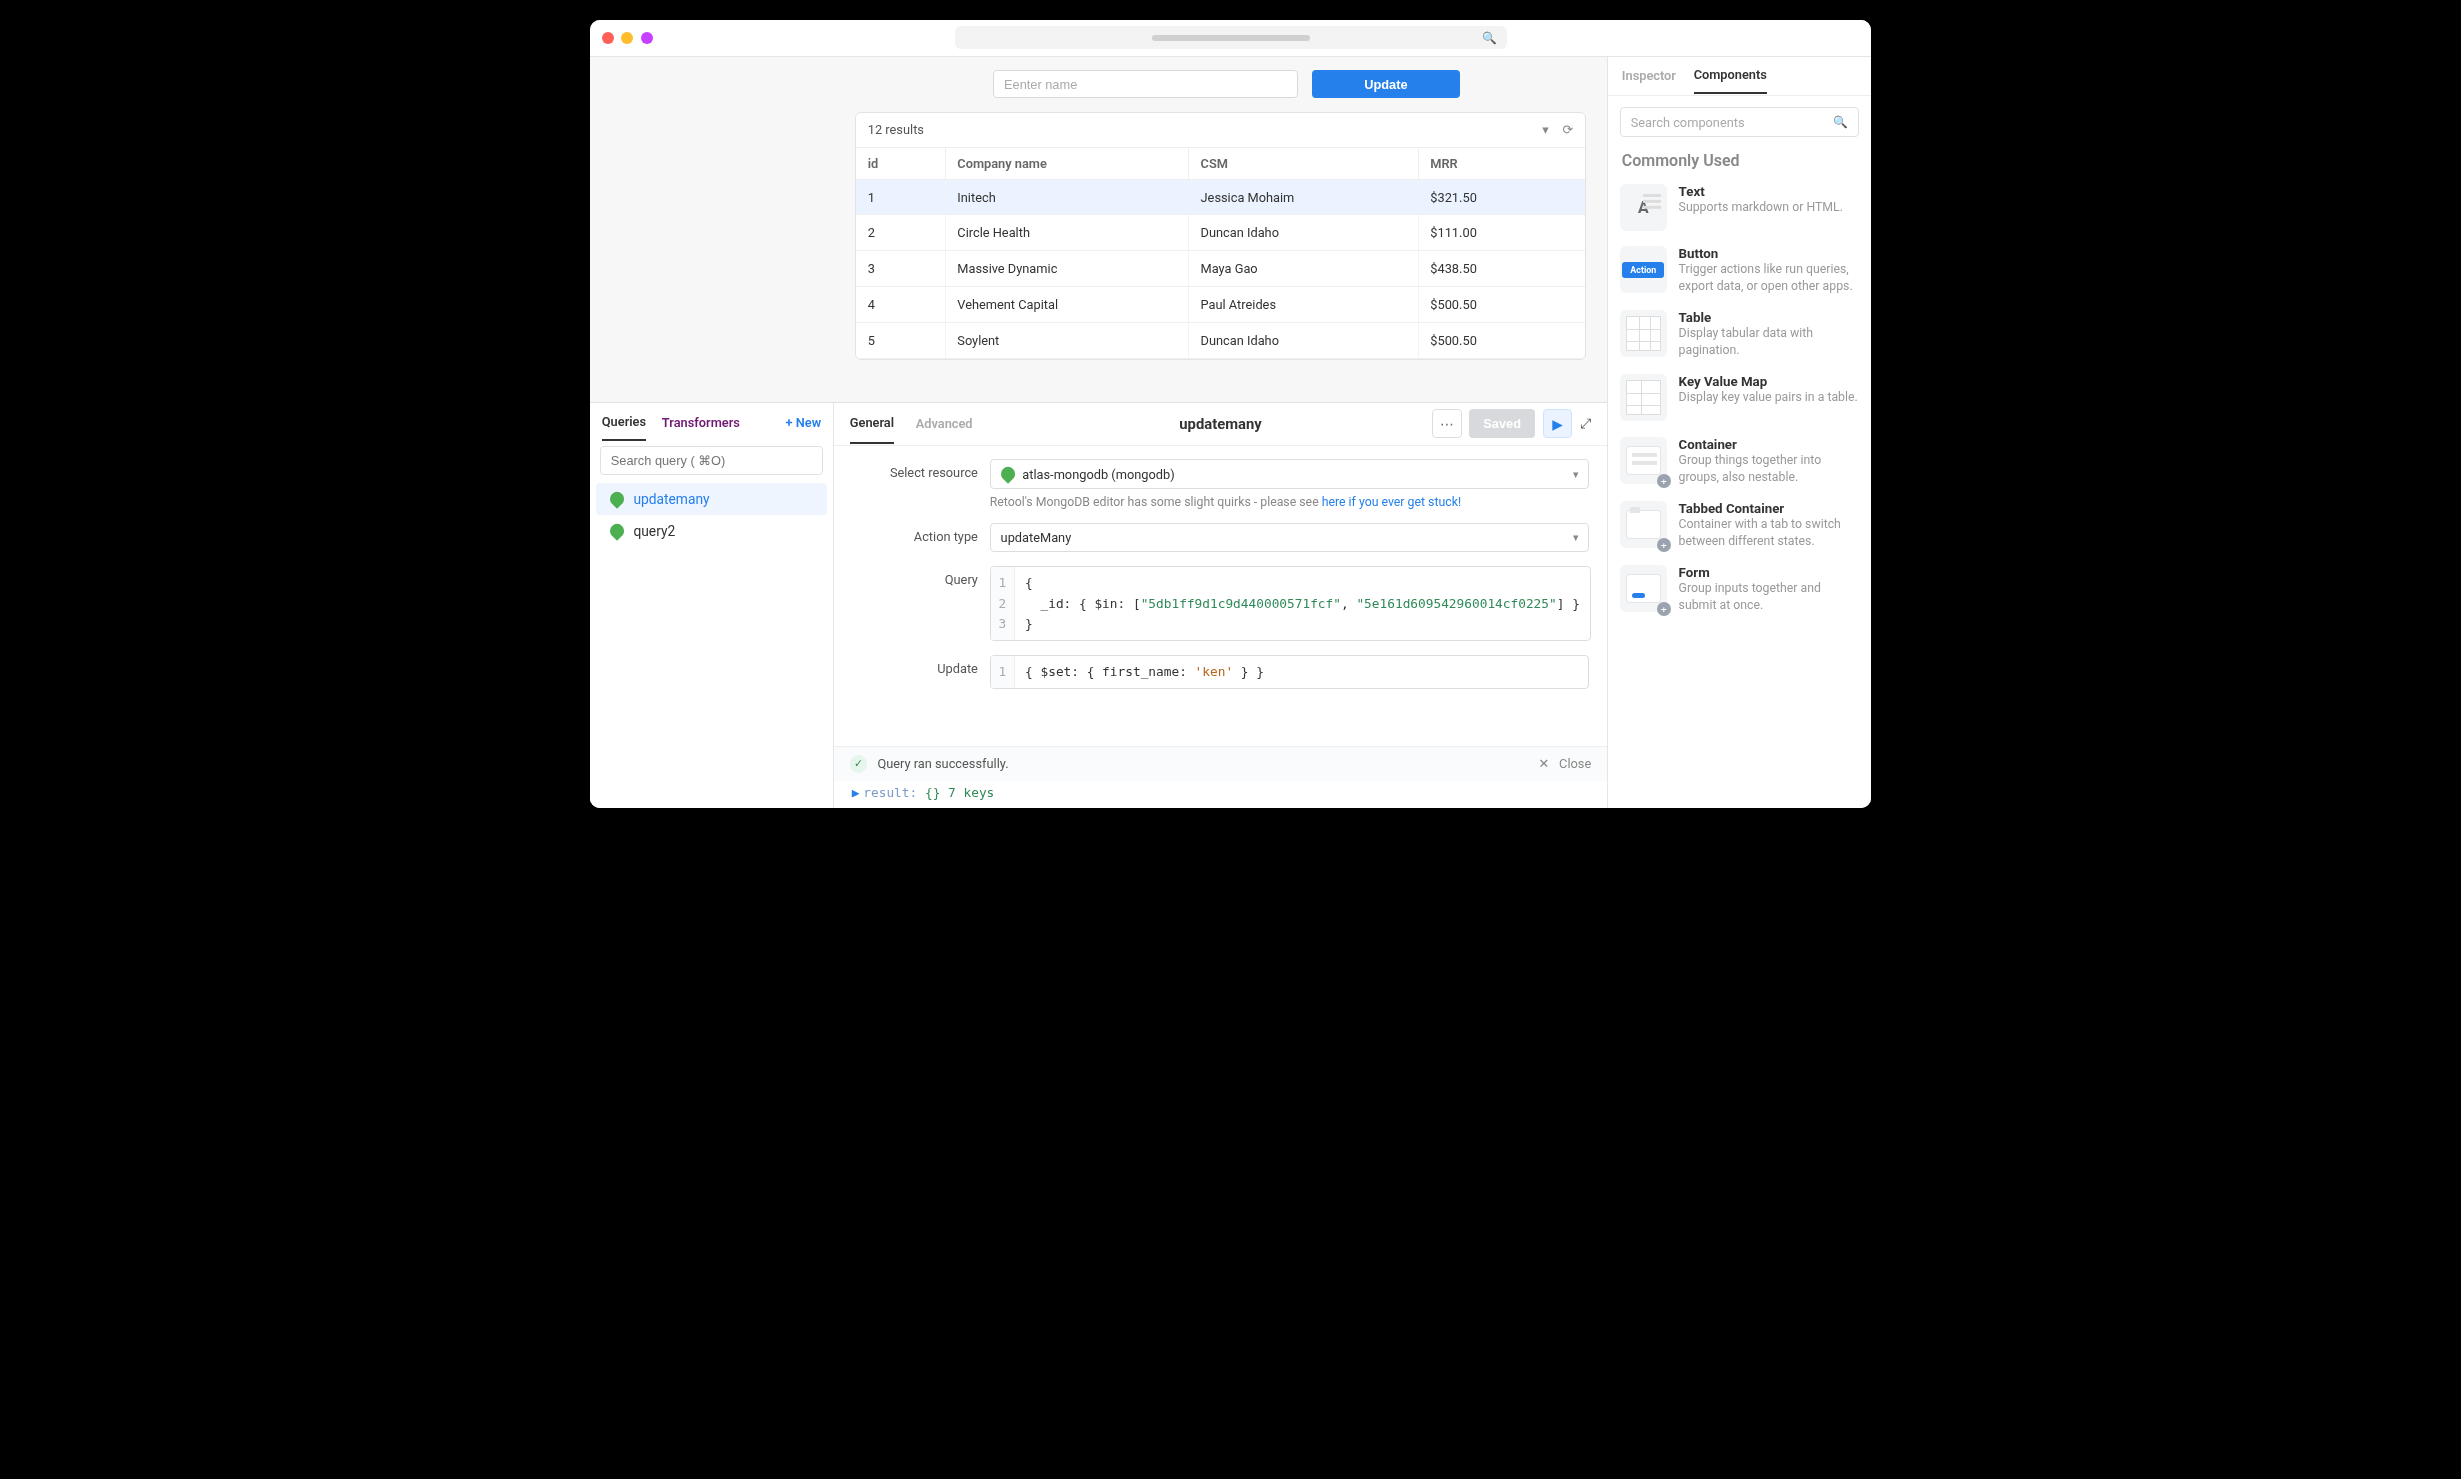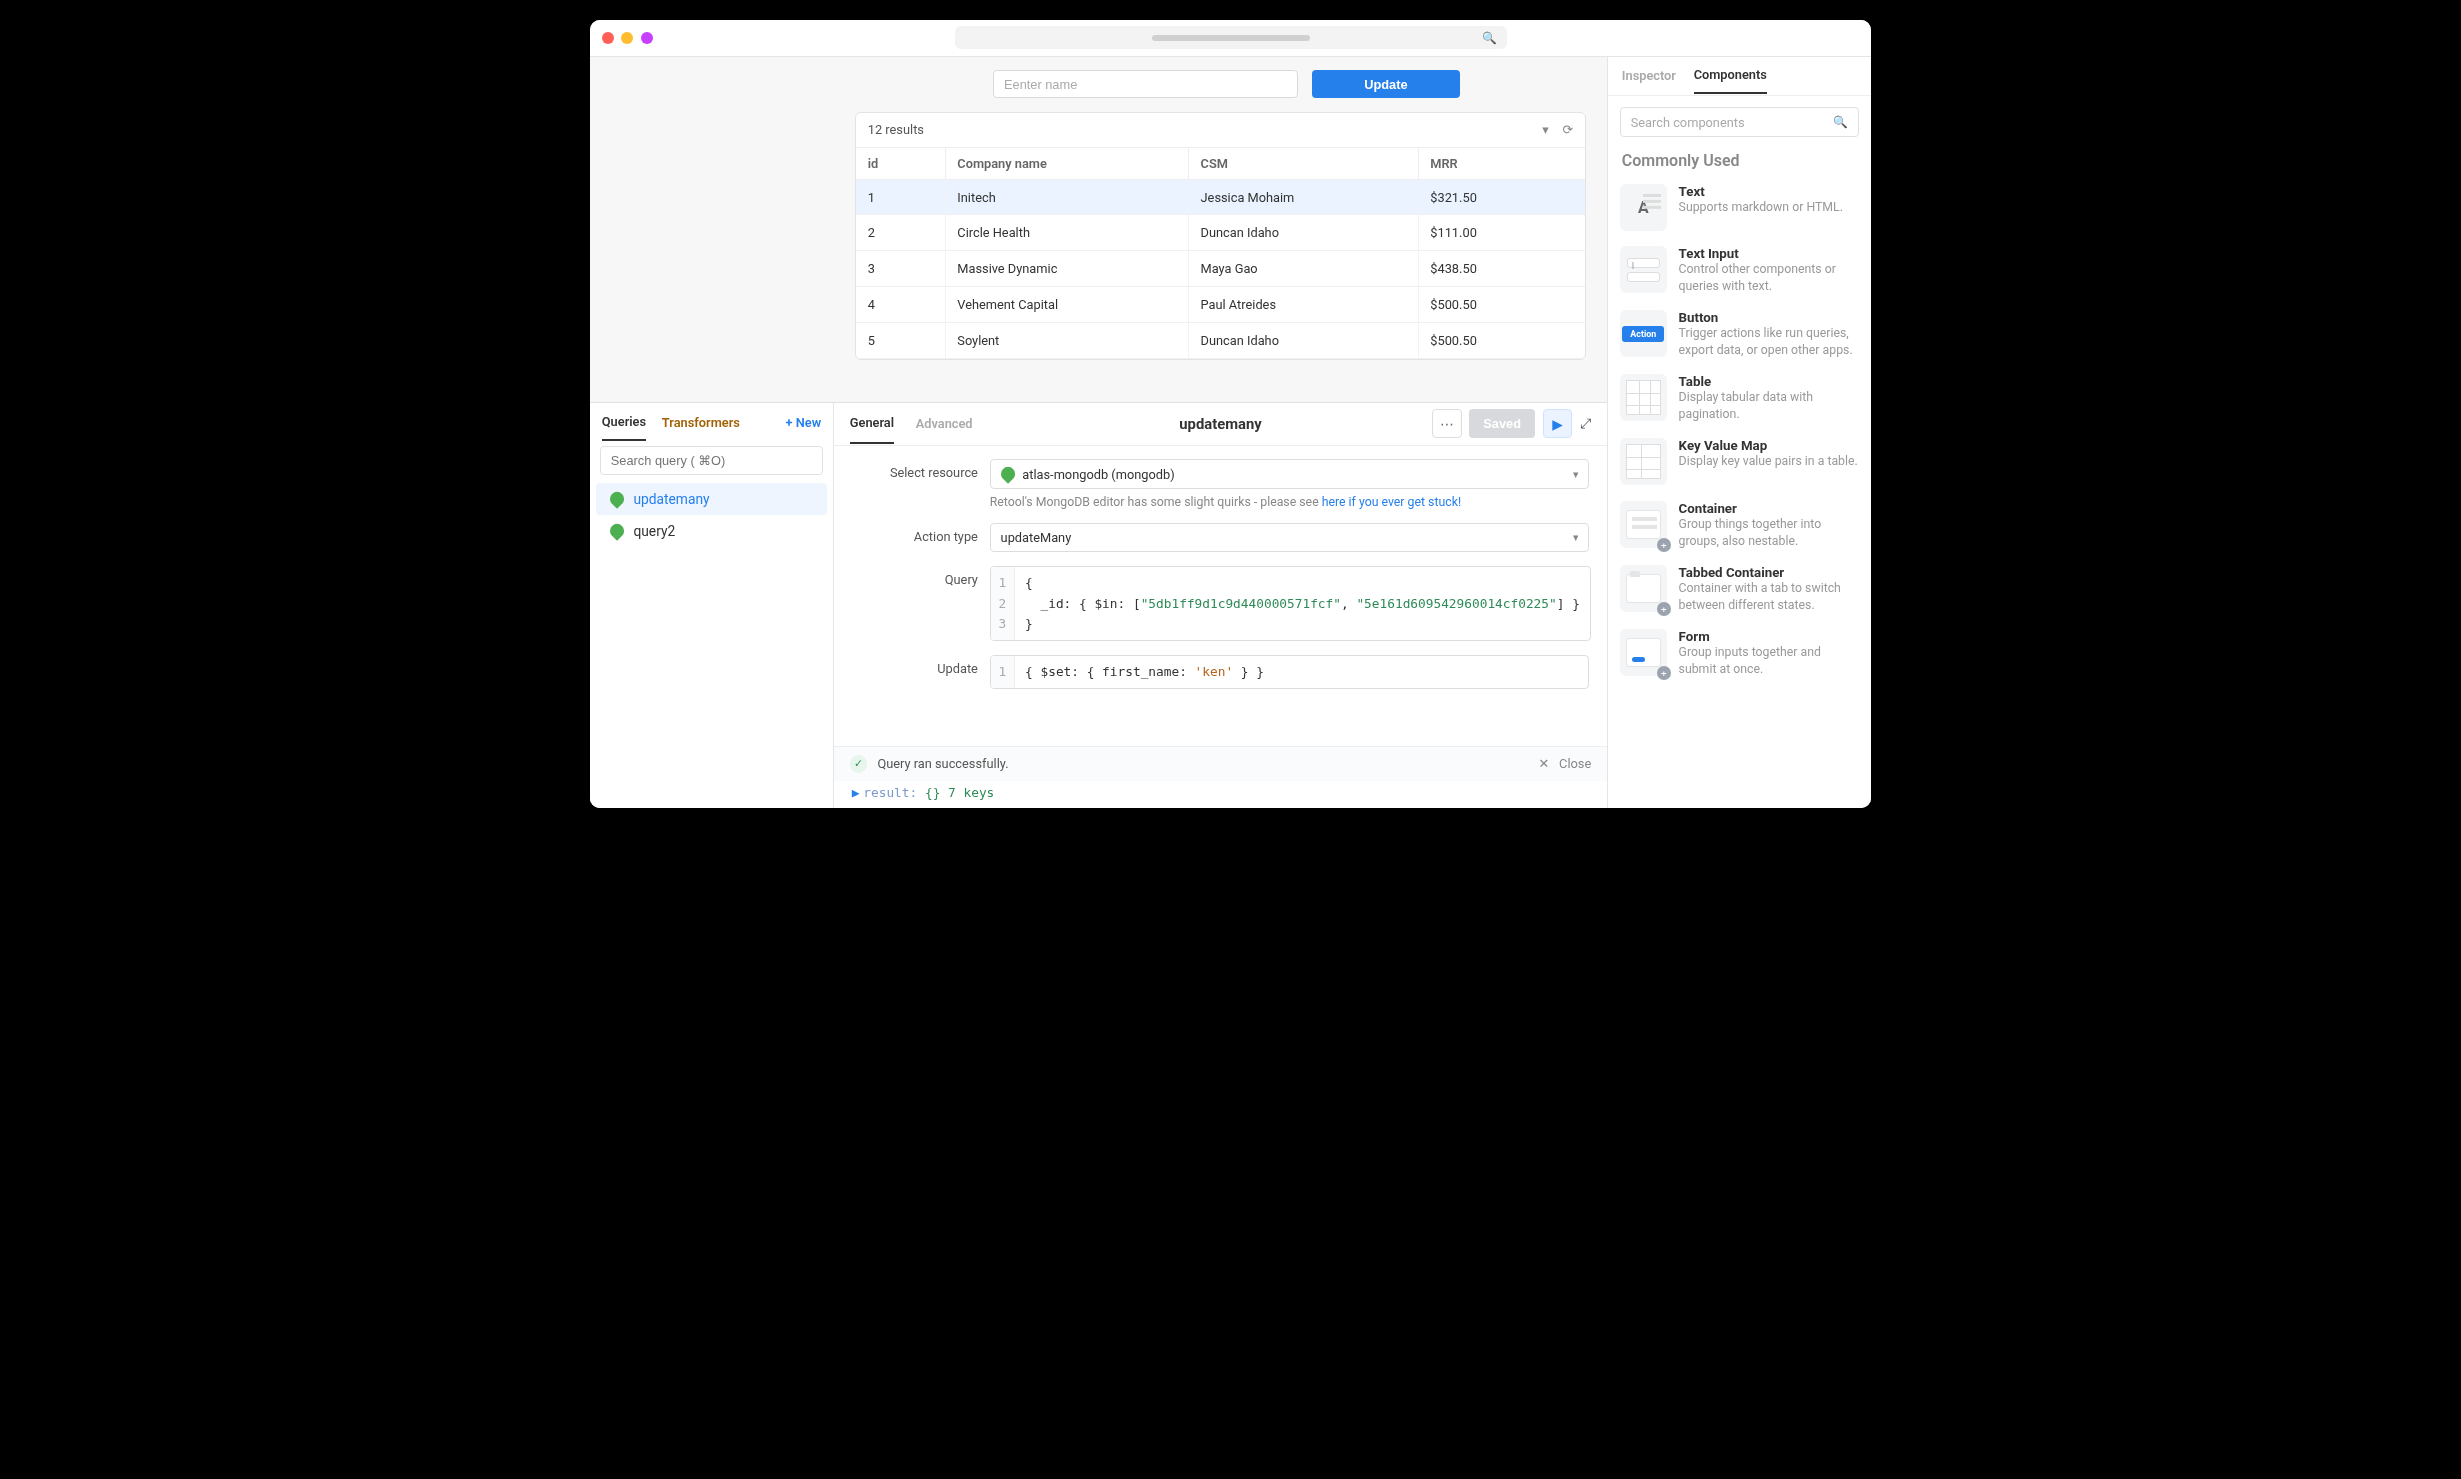--- a/index.html
+++ b/index.html
@@ -144,21 +144,21 @@
     flex-shrink:0;
     border-right:1px solid #e5e5e5;
     display:flex; flex-direction:column;
     background:#fff;
   }
   .queries-tabs {
     display:flex; align-items:center; gap:15.8px;
     padding:0 11.8px; height:39px;
     border-bottom: none;
   }
-  .queries-tabs .tab { font-size:12.8px; font-weight:600; color:#a16207; padding:9.9px 0; cursor:pointer;}
+  .queries-tabs .tab { font-size:12.8px; font-weight:600; color:#701a75; padding:9.9px 0; cursor:pointer;}
   .queries-tabs .tab.active { color:#333; border-bottom:2px solid #333; }
   .queries-tabs .new { margin-left:auto; color:#2680eb; font-weight:600; font-size:12.8px; cursor:pointer;}
   .queries-search {
     margin:3.9px 9.9px 7.9px;
     height:29.6px;
     border:1px solid #e0e0e0;
     border-radius:3.9px;
     padding:0 9.9px;
     font-size:12.8px;
     background:#fff;
@@ -560,30 +560,20 @@
       <div class="comp-list">
 
         <div class="comp-item">
           <div class="comp-thumb thumb-text"></div>
           <div class="comp-meta">
             <div class="comp-name">Text</div>
             <div class="comp-desc">Supports markdown or HTML.</div>
           </div>
         </div>
 
-        <div class="comp-item">
-          <div class="comp-thumb thumb-input">
-            <div class="row1"></div>
-              <div class="row2"></div>
-          </div>
-          <div class="comp-meta">
-            <div class="comp-name">Text Input</div>
-            <div class="comp-desc">Control other components or queries with text.</div>
-          </div>
-        </div>
 
 
         <div class="comp-item">
           <div class="comp-thumb thumb-button">
               <div class="bt">Action</div>
             </div>
           <div class="comp-meta">
             <div class="comp-name">Button</div>
             <div class="comp-desc">Trigger actions like run queries, export data, or open other apps.</div>
           </div>

